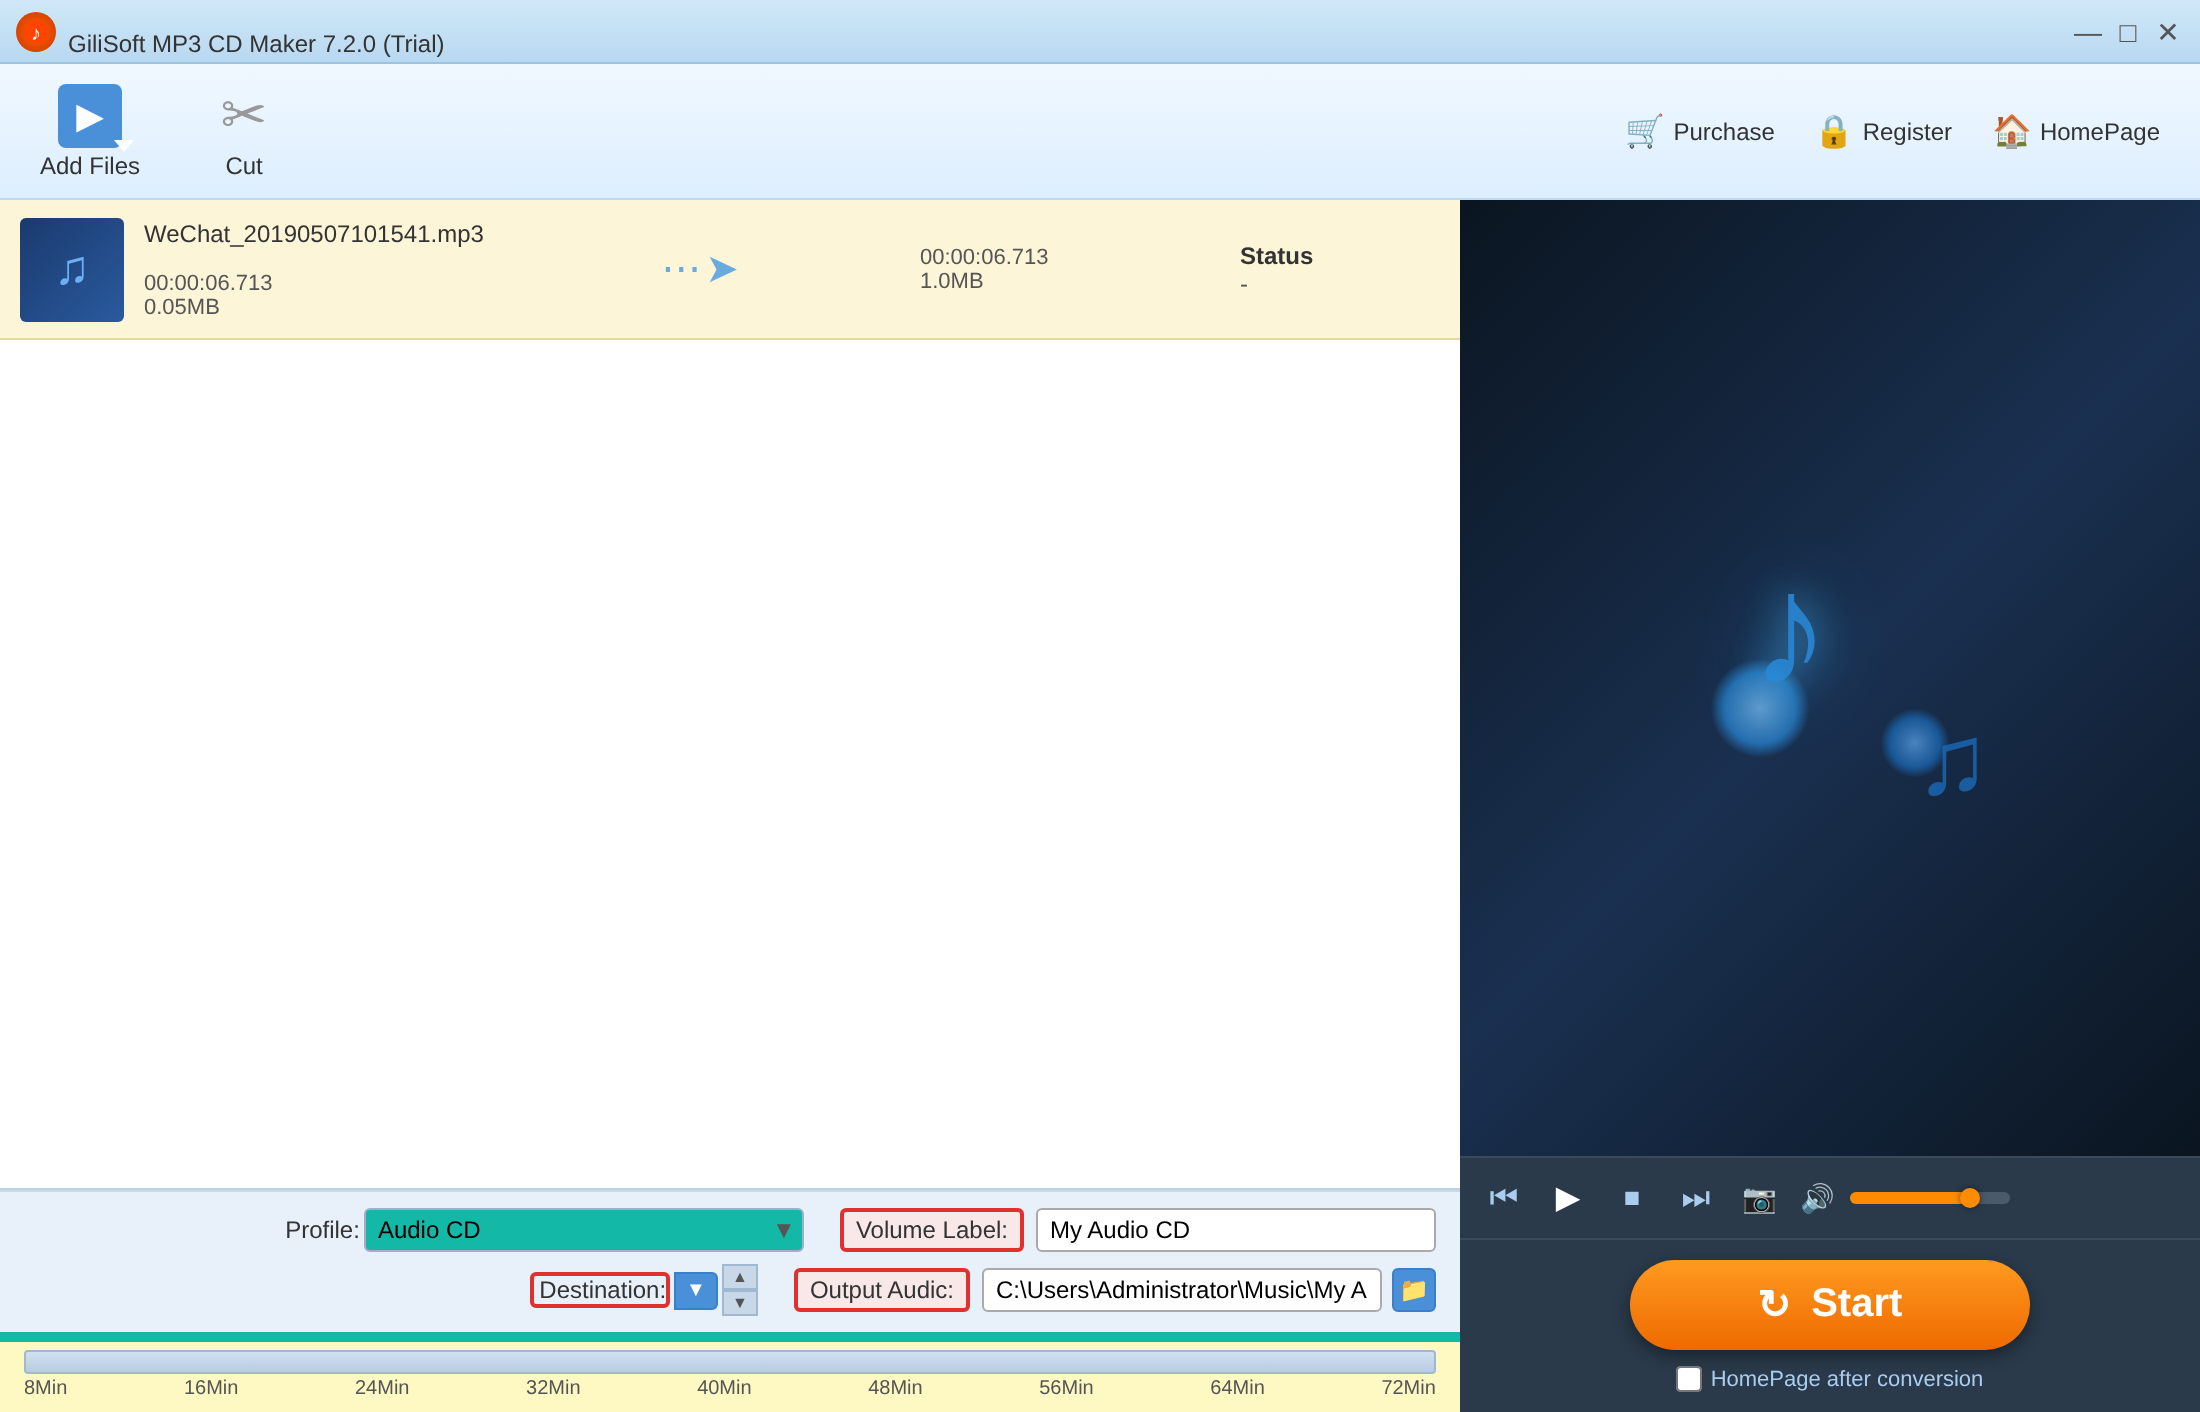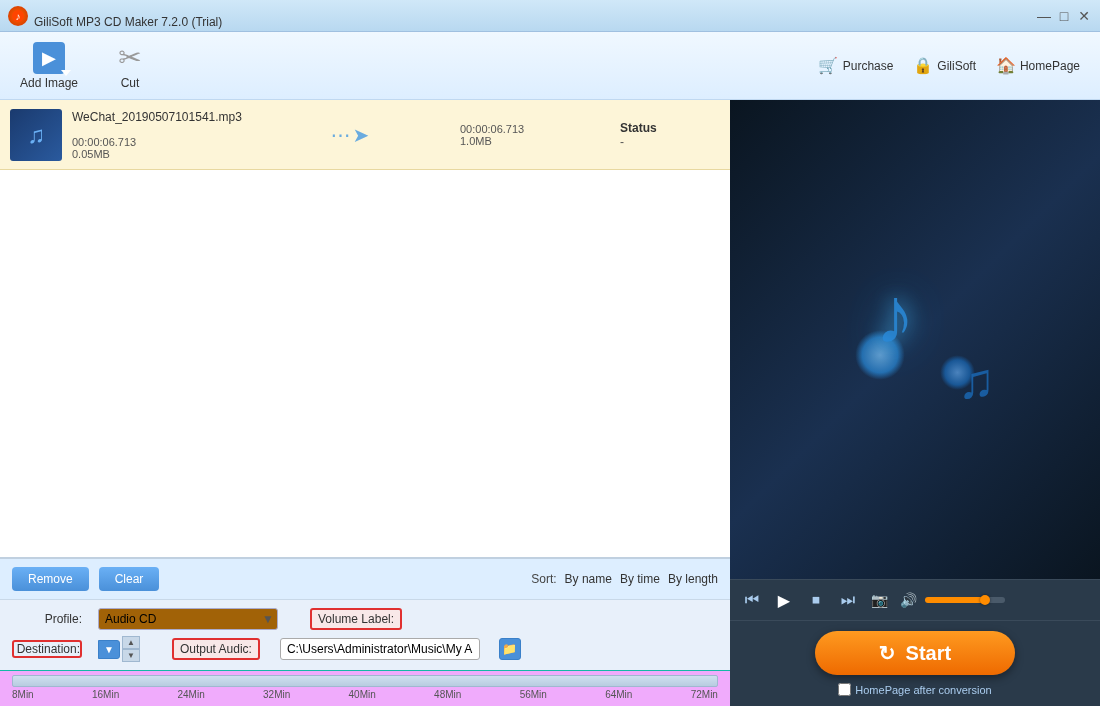--- a/index.html
+++ b/index.html
@@ -179,32 +179,32 @@
     
     #settings-area {
       background: #e8f0fa;
       padding: 8px 12px;
       display: flex;
       flex-direction: column;
       gap: 6px;
       border-top: 1px solid #c8d8e8;
     }
     .settings-row {
-      display: flex; align-items: center; gap: 16px;
+      display: flex; align-items: center; gap: 2px; justify-content: flex-end;
     }
     .settings-label {
       font-size: 12px; color: #333; min-width: 70px; text-align: right;
     }
     .settings-select-wrapper {
       position: relative; display: flex; align-items: center;
     }
     .settings-select {
       appearance: none; -webkit-appearance: none;
-      background: #a16207; border: 1px solid #aac; border-radius: 3px;
-      padding: 3px 24px 3px 6px; font-size: 12px; width: 180px; cursor: pointer;
+      background: #14b8a6; border: 1px solid #aac; border-radius: 3px;
+      padding: 3px 24px 3px 6px; font-size: 12px; width: 220px; cursor: pointer;
     }
     .select-arrow {
       position: absolute; right: 4px; top: 50%; transform: translateY(-50%);
       pointer-events: none; color: #555;
     }
     .dest-select-wrapper {
       position: relative; display: flex; align-items: center;
     }
     .dest-select {
       background: #c8e0ff; border: 2px solid #e04040; border-radius: 3px;
@@ -240,23 +240,23 @@
       font-size: 12px; width: 200px;
     }
     .browse-btn {
       background: #4a90d9; border: 1px solid #3a80c9; color: white;
       width: 22px; height: 22px; border-radius: 3px; cursor: pointer;
       display: flex; align-items: center; justify-content: center; font-size: 12px;
     }
 
     
     #timeline {
-      background: #f0abfc;
+      background: #fef9c3;
       padding: 4px 12px 6px;
-      border-top: 1px solid #14b8a6;
+      border-top: 5px solid #14b8a6;
     }
     .timeline-bar {
       height: 12px;
       background: linear-gradient(to bottom, #d0e0f0, #b8cce0);
       border: 1px solid #a0b8d0;
       border-radius: 2px;
       position: relative;
     }
     .timeline-labels {
       display: flex; justify-content: space-between;
@@ -389,36 +389,36 @@
 </div>
 
 <div id="toolbar">
   <button class="toolbar-btn">
     <div class="toolbar-btn-icon">
       <div class="add-files-icon">
         <span style="font-size:18px;">▶</span>
         <div class="add-files-dropdown"></div>
       </div>
     </div>
-    <span>Add Image</span>
+    <span>Add Files</span>
   </button>
   <button class="toolbar-btn">
     <div class="toolbar-btn-icon">
       <span style="font-size:28px; color:#999;">✂</span>
     </div>
     <span>Cut</span>
   </button>
   <div class="toolbar-right">
     <button class="nav-btn">
       <span class="nav-icon orange">🛒</span>
       <span>Purchase</span>
     </button>
     <button class="nav-btn">
       <span class="nav-icon">🔒</span>
-      <span>GiliSoft</span>
+      <span>Register</span>
     </button>
     <button class="nav-btn">
       <span class="nav-icon">🏠</span>
       <span>HomePage</span>
     </button>
   </div>
 </div>
 
 <div id="main">
 
@@ -444,44 +444,35 @@
         </div>
         <div class="file-status">
           <div class="status-label">Status</div>
           <div class="status-value">-</div>
         </div>
       </div>
 
       <div class="empty-area" style="background:white;"></div>
     </div>
 
-    <div id="bottom-controls">
-      <button class="btn-remove">Remove</button>
-      <button class="btn-clear">Clear</button>
-      <div class="sort-area">
-        <span>Sort:</span>
-        <button class="sort-btn">By name</button>
-        <button class="sort-btn">By time</button>
-        <button class="sort-btn">By length</button>
-      </div>
-    </div>
 
     <div id="settings-area">
 
       <div class="settings-row">
         <span class="settings-label">Profile:</span>
         <div class="settings-select-wrapper">
           <select class="settings-select">
             <option>Audio CD</option>
             <option>MP3 CD</option>
             <option>Data CD</option>
           </select>
           <span class="select-arrow">▼</span>
         </div>
         <span style="margin-left:16px; font-size:12px; color:#333;" class="vol-label red-border">Volume Label:</span>
+        <input type="text" class="vol-input" value="My Audio CD" style="margin-left: 4px; border: 1px solid rgb(170, 170, 170); border-radius: 3px; padding: 3px 6px; font-size: 12px; width: 200px;">
       </div>
 
       <div class="settings-row">
         <span class="settings-label red-border">Destination:</span>
         <div class="dest-select-wrapper" style="display:flex; align-items:center;">
           <button class="dest-arrow-btn">▼</button>
           <div class="dest-up-down">
             <button class="updown-btn">▲</button>
             <button class="updown-btn">▼</button>
           </div>

